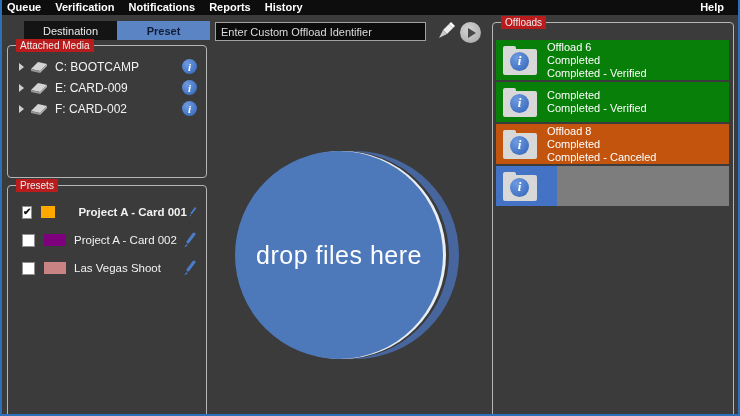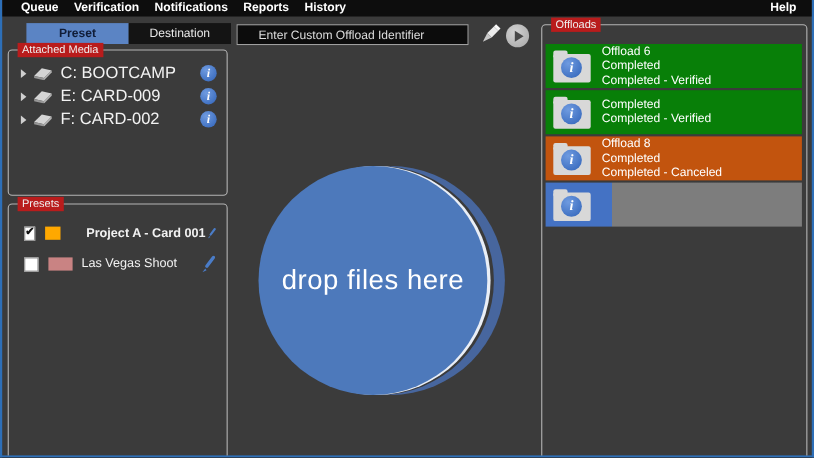--- a/index.html
+++ b/index.html
@@ -7,21 +7,21 @@
   #window {
     position:relative; width:740px; height:416px; overflow:hidden;
     background:#3b3b3b;
     border-left:2px solid #2d6fb8; border-right:2px solid #2d6fb8; border-bottom:2px solid #2d6fb8;
     font-family:"Liberation Sans", sans-serif; color:#eee;
   }
   
   .menubar {
     position:absolute; left:0; top:0; right:0; height:15px;
     background:#0d0d0d; display:flex; align-items:flex-end;
-    font-size:11px; font-weight:600; color:#fff;padding-left:12px;
+    font-size:11px; font-weight:600; color:#fff;
   }
   .menu-item { padding:0 7px; line-height:15px; cursor:default; }
   .menu-item:first-child { padding-left:5px; }
   .menu-help { margin-left:auto; padding:0 14px 0 7px; line-height:15px; }
   
   .tabbar { position:absolute; left:22px; top:21px; width:186px; height:19px; display:flex; }
   .tab { flex:1; display:flex; align-items:center; justify-content:center; font-size:11px; }
   .tab.selected { background:#5b84c4; color:#101d38; font-weight:700; }
   .tab.unselected { background:#141414; color:#e8e8e8; }
   
@@ -32,21 +32,21 @@
   }
   #gb-media  { left:5px; top:45px;  width:200px; height:133px; }
   #gb-presets{ left:5px; top:185px; width:200px; height:240px; }
   #gb-offloads{ left:490px; top:22px; width:242px; height:402px; }
   
   .media-list { padding-top:10px; }
   .media-row { display:flex; align-items:center; height:21px; padding:0 9px 0 11px; }
   .expander { width:0; height:0; border-left:5px solid #cfcfcf;
               border-top:4px solid transparent; border-bottom:4px solid transparent; margin-right:5px; }
   .drive-icon { margin-right:6px; flex:0 0 auto; }
-  .media-name { font-size:15px; color:#f2f2f2; white-space:nowrap; }
+  .media-name { font-size:12px; color:#f2f2f2; white-space:nowrap; }
   .info-btn {
     margin-left:auto; width:15px; height:15px; border-radius:50%;
     background:radial-gradient(circle at 35% 30%, #6f9be0, #2f62b8);
     display:flex; align-items:center; justify-content:center;
     color:#fff; font:italic 700 11px "Liberation Serif", serif; cursor:pointer;
   }
   
   .preset-list { padding-top:12px; }
   .preset-row { display:flex; align-items:center; height:28px; padding:0 9px 0 14px; }
   .checkbox {
@@ -55,21 +55,21 @@
     font-size:10px; font-weight:700; color:#111; line-height:1; cursor:pointer;
   }
   .swatch { width:22px; height:12px; margin-left:9px; }
   .preset-name { font-size:11.5px; color:#f2f2f2; margin-left:8px; white-space:nowrap; }
   .preset-name.bold { font-weight:700;padding-left:15px; }
   .edit-btn { margin-left:auto; width:16px; height:16px; cursor:pointer; }
   
   .id-input {
     position:absolute; left:213px; top:22px; width:211px; height:19px;
     background:#0c0c0c; border:1px solid #a0a0a0; color:#e6e6e6;
-    font-family:"Liberation Sans", sans-serif; font-size:11px; padding:0 19px; outline:none;
+    font-family:"Liberation Sans", sans-serif; font-size:11px; padding:0 5px; outline:none;
   }
   .id-input::placeholder { color:#dcdcdc; opacity:1; }
   .pencil-btn { position:absolute; left:433px; top:21px; width:22px; height:21px; cursor:pointer; }
   .play-btn {
     position:absolute; left:458px; top:22px; width:21px; height:21px; border-radius:50%;
     background:radial-gradient(circle at 40% 35%, #d2d2d2, #a6a6a6);
     display:flex; align-items:center; justify-content:center; cursor:pointer;
   }
   .play-tri { width:0; height:0; margin-left:2px;
     border-left:8px solid #474747; border-top:5px solid transparent; border-bottom:5px solid transparent; }
@@ -107,22 +107,22 @@
   <div class="menubar">
     <div class="menu-item">Queue</div>
     <div class="menu-item">Verification</div>
     <div class="menu-item">Notifications</div>
     <div class="menu-item">Reports</div>
     <div class="menu-item">History</div>
     <div class="menu-help">Help</div>
   </div>
 
   <div class="tabbar">
+    <div class="tab unselected">Destination</div>
     <div class="tab selected">Preset</div>
-    <div class="tab unselected">Destination</div>
   </div>
 
   <div class="groupbox" id="gb-media">
     <div class="group-label">Attached Media</div>
     <div class="media-list">
 
       <div class="media-row">
         <div class="expander"></div>
         <svg class="drive-icon" width="20" height="13" viewBox="0 0 20 13">
           <polygon points="2,9 9,2 18,4 11,11" fill="#d4d4d4"></polygon>
@@ -165,20 +165,29 @@
       <div class="preset-row">
         <div class="checkbox">✔</div>
         <div class="swatch" style="background: rgb(255, 168, 0);"></div>
         <div class="preset-name bold">Project A - Card 001</div>
         <svg class="edit-btn" viewBox="0 0 16 16">
           <path d="M13 2 L7 10" stroke="#4a7cc7" stroke-width="3" stroke-linecap="round"></path>
           <path d="M5.6 12 L3 15.5 L6.8 13.6 Z" fill="#4a7cc7"></path>
         </svg>
       </div>
 
+      <div class="preset-row">
+        <div class="checkbox"></div>
+        <div class="swatch" style="background: rgb(125, 0, 125);"></div>
+        <div class="preset-name">Project A - Card 002</div>
+        <svg class="edit-btn" viewBox="0 0 16 16">
+          <path d="M13 2 L7 10" stroke="#4a7cc7" stroke-width="3" stroke-linecap="round"></path>
+          <path d="M5.6 12 L3 15.5 L6.8 13.6 Z" fill="#4a7cc7"></path>
+        </svg>
+      </div>
 
       <div class="preset-row">
         <div class="checkbox"></div>
         <div class="swatch" style="background: rgb(201, 131, 131);"></div>
         <div class="preset-name">Las Vegas Shoot</div>
         <svg class="edit-btn" viewBox="0 0 16 16">
           <path d="M13 2 L7 10" stroke="#4a7cc7" stroke-width="3" stroke-linecap="round"></path>
           <path d="M5.6 12 L3 15.5 L6.8 13.6 Z" fill="#4a7cc7"></path>
         </svg>
       </div>

